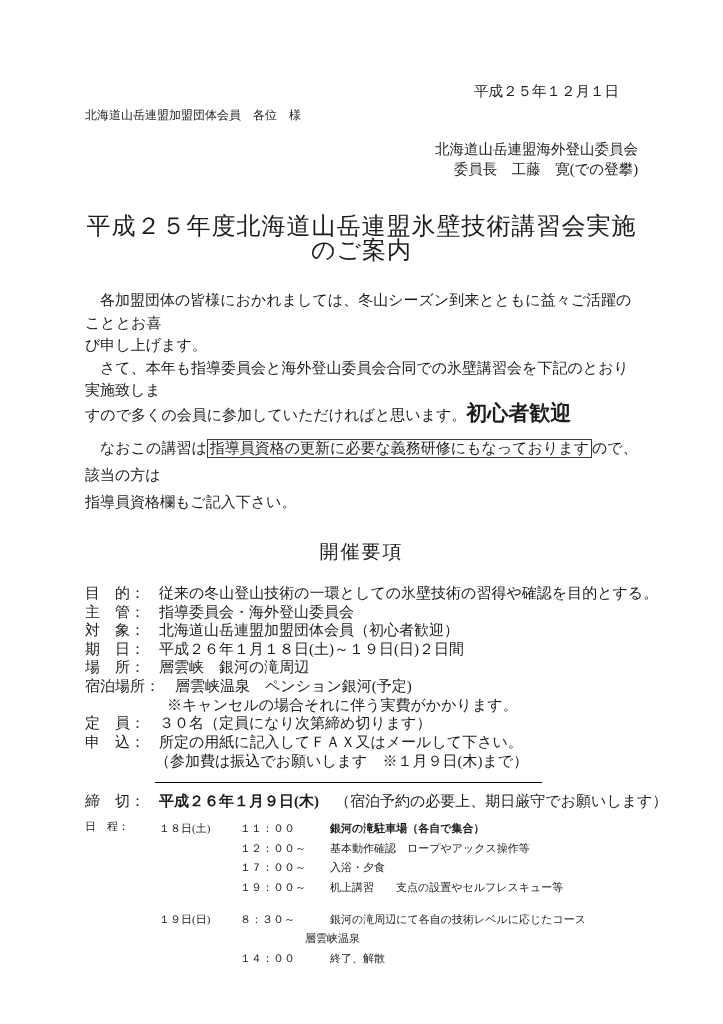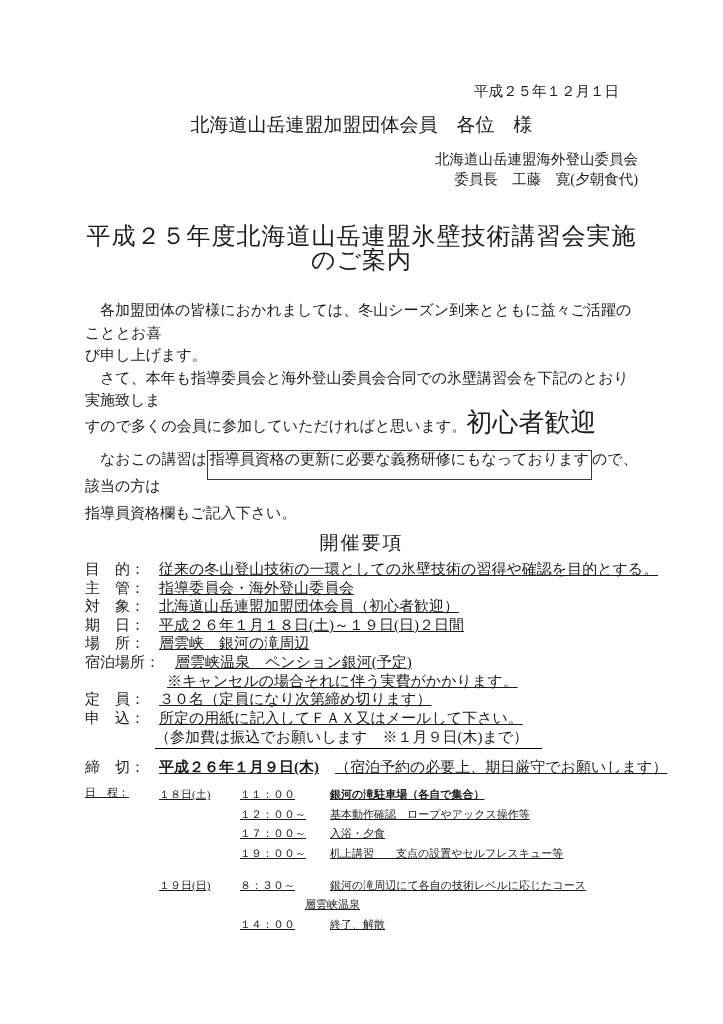--- a/index.html
+++ b/index.html
@@ -4,36 +4,36 @@
 <style>
   html,body{margin:0;padding:0;}
   body{
     width:723px;height:1024px;background:#ffffff;
     font-family:"Liberation Serif","DejaVu Serif",serif;
     color:#1c1c1c;overflow:hidden;
   }
   .page{position:relative;width:723px;height:1024px;background:#fff;}
   .content{padding:0 85px;}
   .date-line{margin-top:82px;text-align:right;font-size:14.5px;line-height:19px;padding-right:19px;}
-  .recipient-line{margin-top:14px;font-size:19px;line-height:20px;text-align:center;}
+  .recipient-line{margin-top:4px;font-size:12px;line-height:20px;}
   .sender-block{margin-top:15px;text-align:right;font-size:14.5px;line-height:19.5px;}
   .doc-title{margin-top:35px;text-align:center;font-size:24px;line-height:24px;letter-spacing:1px;}
   .intro-para{margin-top:27px;font-size:15px;line-height:22.5px;}
-  .welcome-big{font-size:26px;line-height:22.5px;}
+  .welcome-big{font-size:21px;line-height:22.5px;font-weight:bold;}
   .note-para{margin-top:9px;font-size:15px;line-height:27px;}
-  .boxed{border:1px solid #3a3a3a;padding:0 2px 12px 2px;}
-  .section-heading{margin-top:4px;text-align:center;font-size:19px;line-height:24px;letter-spacing:2px;}
-  .outline{margin-top:5px;font-size:15px;text-decoration:underline;}
+  .boxed{border:1px solid #3a3a3a;padding:0 2px 1px 2px;}
+  .section-heading{margin-top:24px;text-align:center;font-size:19px;line-height:24px;letter-spacing:2px;}
+  .outline{margin-top:20px;font-size:15px;}
   .o-row{line-height:18.6px;white-space:nowrap;}
   .lbl{display:inline-block;width:74px;}
   .lbl-wide{display:inline-block;width:90px;}
   .b{font-weight:bold;}
   .fee-note{margin-left:82px;line-height:18.6px;}
   .apply-note{margin-left:70px;line-height:20px;}
-  .apply-note .ul{display:inline-block;border-bottom:1.5px solid #000;padding-right:14px;padding-bottom:1px;}
+  .apply-note .ul{display:inline-block;border-bottom:1.5px solid #000;padding-right:14px;padding-bottom:11px;}
   .deadline-row{margin-top:8px;line-height:21px;white-space:nowrap;}
   .deadline-suffix{margin-left:16px;}
   .schedule{margin-top:7px;display:flex;font-size:11px;}
   .sch-body{flex:1;}
   .sch-row{display:flex;line-height:19.4px;}
   .sch-day{width:81px;flex:none;}
   .sch-time{width:90px;flex:none;}
   .sch-desc{flex:none;white-space:nowrap;}
   .sch-desc .wrap2{margin-left:-25px;}
   .sch-gap{height:13px;}
@@ -43,21 +43,21 @@
 
 <div class="page">
   <div class="content">
 
     <div class="date-line">平成２５年１２月１日</div>
 
     <div class="recipient-line">北海道山岳連盟加盟団体会員　各位　様</div>
 
     <div class="sender-block">
       <div>北海道山岳連盟海外登山委員会</div>
-      <div>委員長　工藤　寛(夕朝食代)</div>
+      <div>委員長　工藤　寛(での登攀)</div>
     </div>
 
     <div class="doc-title">平成２５年度北海道山岳連盟氷壁技術講習会実施のご案内</div>
 
     <div class="intro-para">
       <div>　各加盟団体の皆様におかれましては、冬山シーズン到来とともに益々ご活躍のこととお喜</div>
       <div>び申し上げます。</div>
       <div>　さて、本年も指導委員会と海外登山委員会合同での氷壁講習会を下記のとおり実施致しま</div>
       <div><span>すので多くの会員に参加していただければと思います。</span><span class="welcome-big">初心者歓迎</span></div>
     </div>

